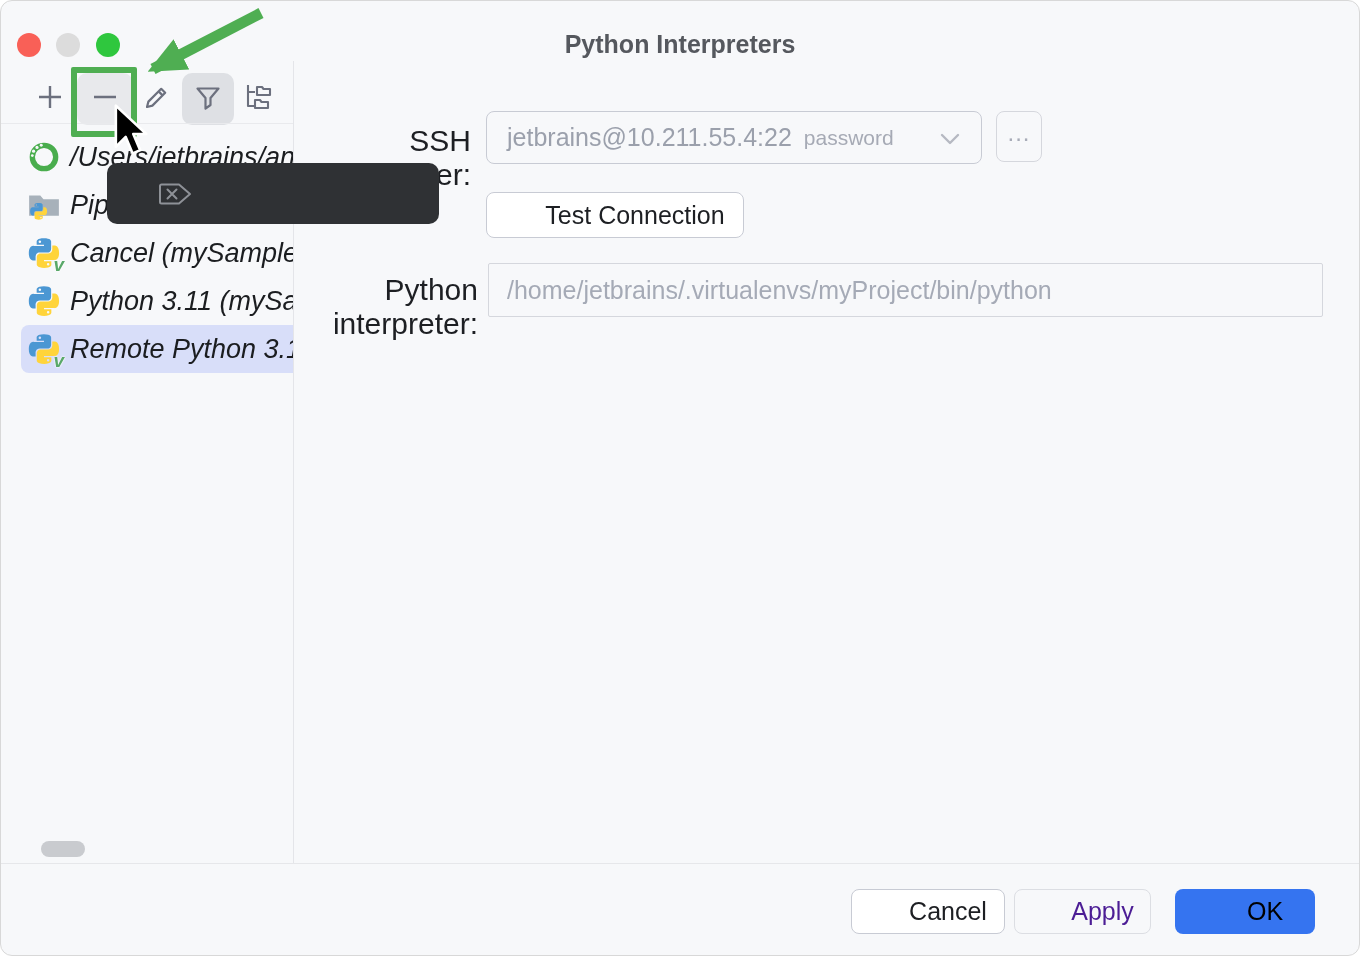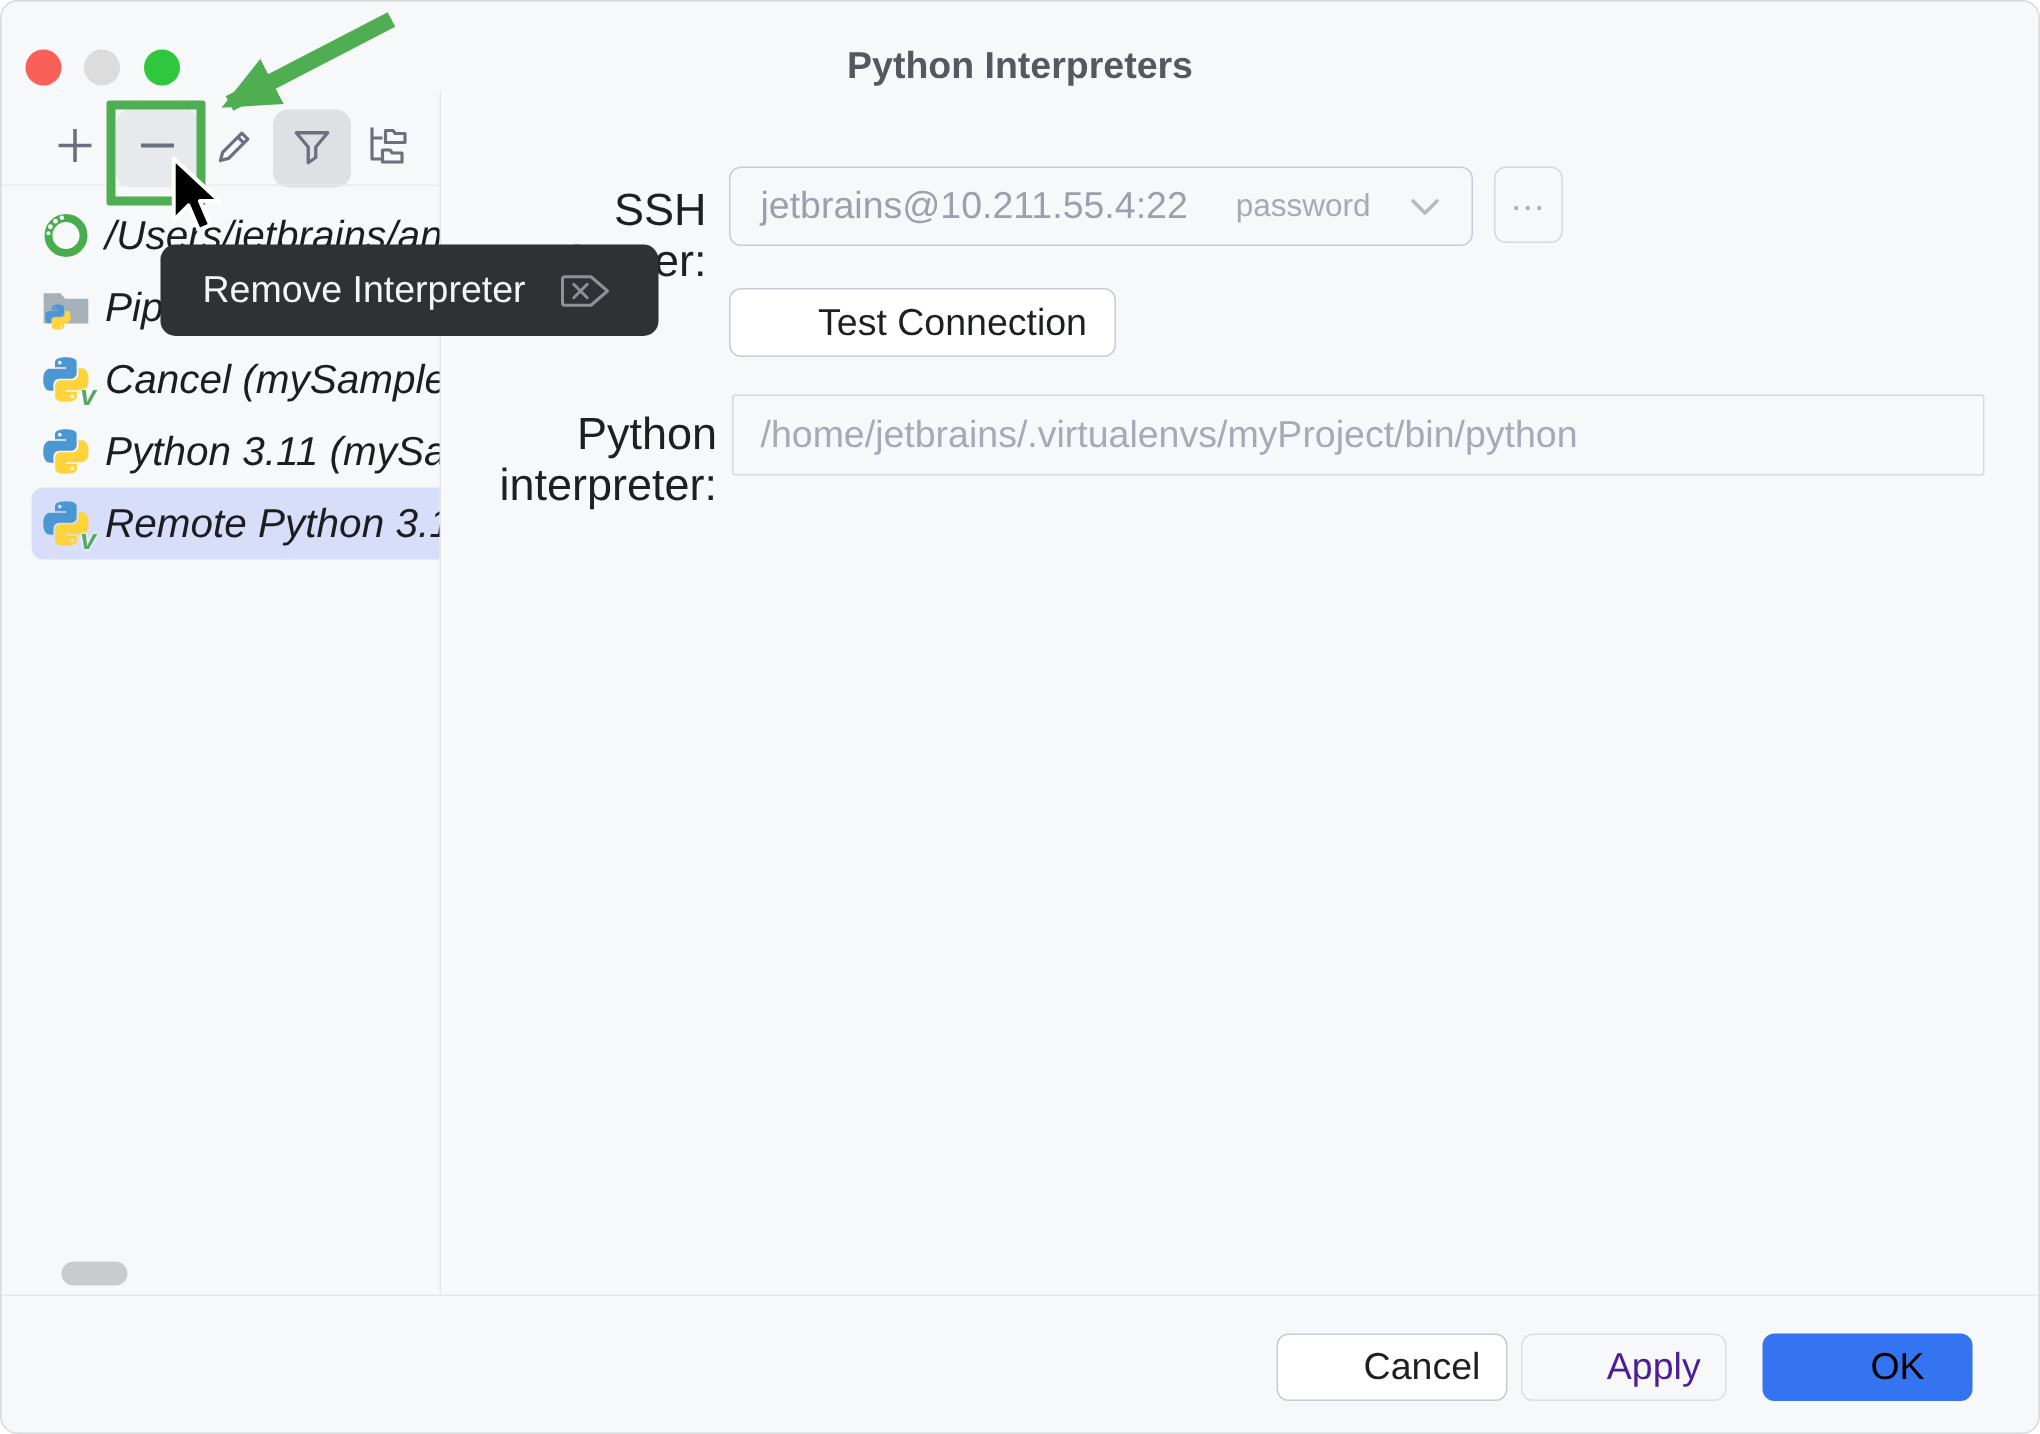--- a/index.html
+++ b/index.html
@@ -41,21 +41,21 @@
   .row .ic{width:34px;height:34px;margin-right:9px;position:relative;flex:0 0 auto;}
   .row .ic svg{width:100%;height:100%;}
   .vbadge{position:absolute;right:-3px;bottom:-6px;font-size:19px;font-weight:700;
     color:#59A869;text-shadow:0 0 2px #fff,0 0 2px #fff;}
   .hscroll{position:absolute;left:40px;top:840px;width:44px;height:16px;border-radius:8px;
     background:#C9CBCF;}
   
   .form-label{position:absolute;font-size:30px;color:var(--text-main);text-align:right;}
   .combo{position:absolute;left:485px;top:110px;width:496px;height:53px;
     border:1.5px solid var(--border-ctl);border-radius:8px;display:flex;align-items:center;
-    padding:0 20px;color:var(--text-disabled);font-size:25px;white-space:nowrap;gap:20px;}
+    padding:0 20px;color:var(--text-disabled);font-size:25px;white-space:nowrap;}
   .combo .auth{font-size:21px;color:#A6AAB5;margin-left:12px;}
   .combo .chev{margin-left:auto;}
   .browse-btn{position:absolute;left:995px;top:110px;width:46px;height:51px;
     border:1.5px solid #D5D7DD;border-radius:8px;display:flex;align-items:center;
     justify-content:center;color:#A8ACB8;font-size:24px;letter-spacing:1px;padding-bottom:8px;}
   .btn{border-radius:8px;font-size:25px;display:flex;align-items:center;justify-content:center;
     font-family:"Liberation Sans",sans-serif;padding-left:40px;}
   .test-btn{position:absolute;left:485px;top:191px;width:258px;height:46px;background:#fff;
     border:1.5px solid var(--border-ctl);color:var(--text-main);}
   .field{position:absolute;left:487px;top:262px;width:835px;height:54px;
@@ -212,21 +212,20 @@
   <div class="field">
     <span>/home/jetbrains/.virtualenvs/myProject/bin/python</span>
   </div>
 
   <div class="footer-sep"></div>
   <button class="btn cancel-btn">Cancel</button>
   <button class="btn apply-btn">Apply</button>
   <button class="btn ok-btn">OK</button>
 
   <div class="tooltip">
-    <span class="tt-label">Remove Interpreter</span>
     <span class="tt-icon">
       <svg width="38" height="28" viewBox="0 0 38 28" fill="none" stroke="#8E9197" stroke-width="2" stroke-linejoin="round">
         <path d="M4.5 4.5h17.5L33 14 22 23.5H4.5a1.5 1.5 0 0 1-1.5-1.5V6a1.5 1.5 0 0 1 1.5-1.5z"></path>
         <path d="M10.5 9.5l9 9M19.5 9.5l-9 9" stroke-linecap="round"></path>
       </svg>
     </span>
   </div>
 
   <div class="hl-box"></div>
   <svg class="arrow-svg" width="145" height="92">

